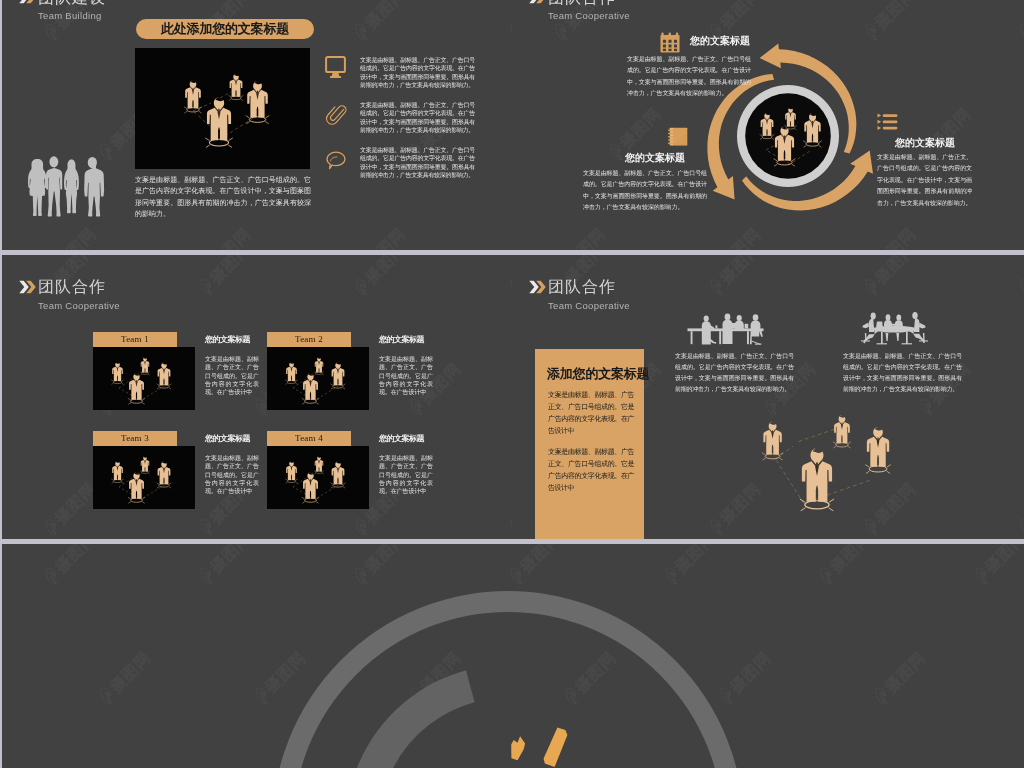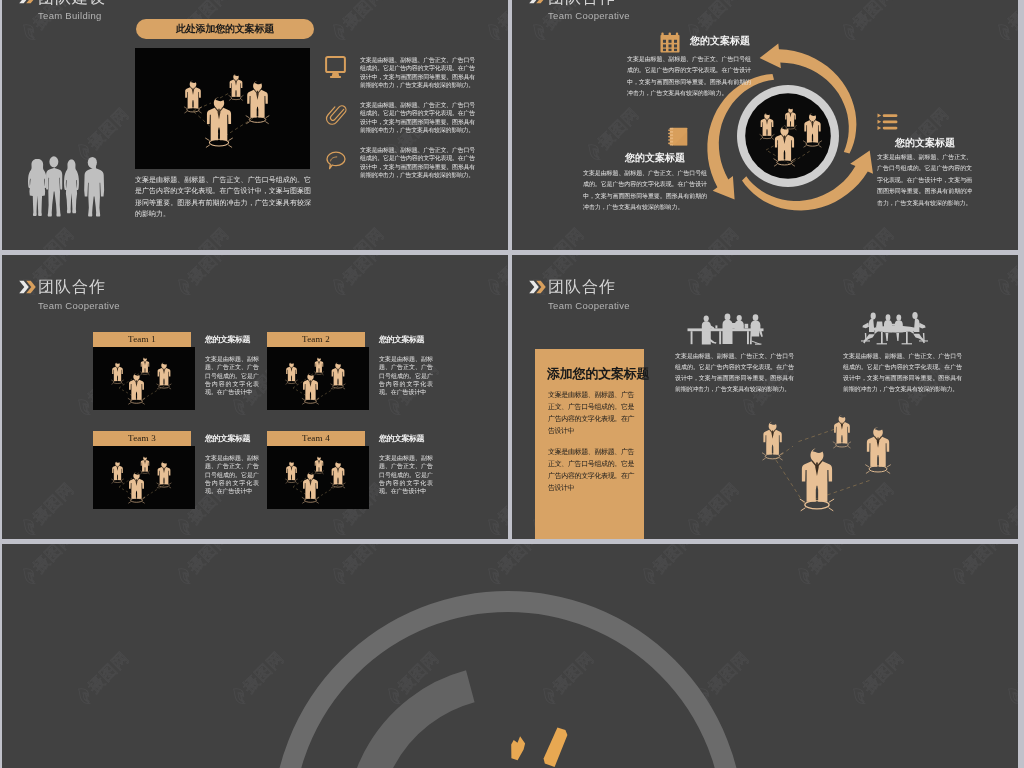--- a/index.html
+++ b/index.html
@@ -1,32 +1,32 @@
 <!DOCTYPE html>
 <html><head>
 <meta charset="utf-8">
 <style>
   html,body{margin:0;padding:0;}
   body{width:1024px;height:768px;background:#ffffff;overflow:hidden;
        font-family:"Liberation Sans",sans-serif;-webkit-font-smoothing:antialiased;}
   .page{position:absolute;left:0;top:0;width:1024px;height:768px;background:#c0c1ca;}
-  .slide{position:absolute;background:#414141;overflow:hidden;}
+  .slide{position:absolute;background:#414141;overflow:hidden;padding-left:44px;}
   .wm{position:absolute;left:0;top:0;width:100%;height:100%;pointer-events:none;opacity:.42;}
 
   
   .logo{position:absolute;}
   .tcn{position:absolute;color:#d4d4d4;font-family:"Liberation Sans",sans-serif;
        letter-spacing:2px;white-space:nowrap;text-align:center;}
   .ten{position:absolute;color:#b5b5b5;letter-spacing:.6px;white-space:nowrap;}
   .pill{position:absolute;background:#d8a365;border-radius:999px;color:#1a1a1a;
         text-align:center;font-weight:bold;}
   .blackbox{position:absolute;background:#050505;overflow:hidden;}
   .bodytext{position:absolute;color:#e8e8e8;line-height:1.55;}
   .card{width:102px;}
-  .cardbar{width:98px;height:15px;background:#d8a365;color:#221a10;font-size:9px;
+  .cardbar{width:84px;height:15px;background:#d8a365;color:#221a10;font-size:9px;
            line-height:15px;text-align:center;letter-spacing:.2px;
            font-family:"Liberation Serif",serif;}
   .cardimg{width:102px;height:63px;background:#050505;overflow:hidden;}
   .cardttl{position:absolute;left:112px;top:2px;font-size:8px;color:#f2f2f2;font-weight:bold;white-space:nowrap;letter-spacing:-0.5px;}
   .cardtxt{position:absolute;left:112px;top:23px;width:54px;font-size:6px;line-height:8.3px;color:#e8e8e8;letter-spacing:-0.1px;text-align:justify;}
   svg{display:block;overflow:visible;}
 </style>
 </head>
 <body>
 
@@ -191,21 +191,21 @@
         <use href="#wm-tile" x="538" y="390"></use>
         <use href="#wm-tile" x="693" y="390"></use>
       </svg>
     <svg class="logo" style="left:17px;top:-10px;width:17px;height:14px" viewBox="0 0 26 22">
       <path d="M0 1 L7 1 L15 11 L7 21 L0 21 L8 11 Z" fill="#e9e9e9"></path>
       <path d="M11 1 L18 1 L26 11 L18 21 L11 21 L19 11 Z" fill="#d89f5c"></path>
     </svg>
     <div class="tcn" style="left:36px;top:-12px;font-size:16px;letter-spacing:1px">团队建设</div>
     <div class="ten" style="left:36px;top:10px;font-size:9.5px;letter-spacing:0.3px">Team Building</div>
 
-    <div class="pill" style="left:134px;top:19px;width:178px;height:20px;line-height:20px;font-size:10px;letter-spacing:-0.2px">此处添加您的文案标题</div>
+    <div class="pill" style="left:134px;top:19px;width:178px;height:20px;line-height:20px;font-size:13px;letter-spacing:-0.2px">此处添加您的文案标题</div>
 
     <div class="blackbox" style="left:133px;top:48px;width:175px;height:121px">
       <svg viewBox="0 0 175 121" style="width:175px;height:121px">
         <g stroke="#6d5b3e" stroke-width="0.7" stroke-dasharray="3.2 2.8" fill="none">
           <path d="M58 63 L76 55"></path>
             <path d="M88 90 L58 63"></path>
             <path d="M90 88 L120 69"></path>
           <path d="M85 50 L96 44"></path>
         </g>
         <use href="#person" x="47" y="30" width="22" height="37"></use>

